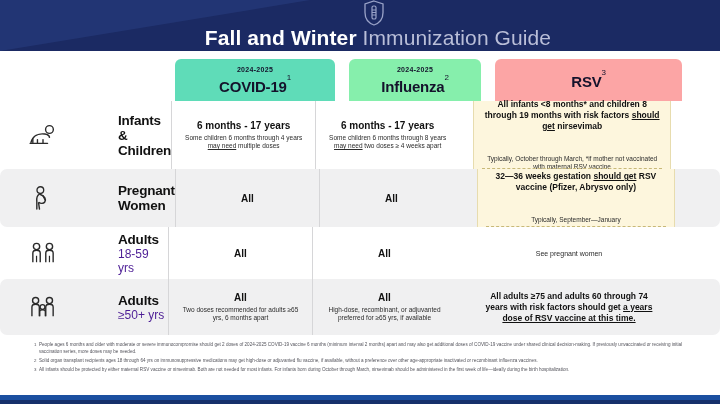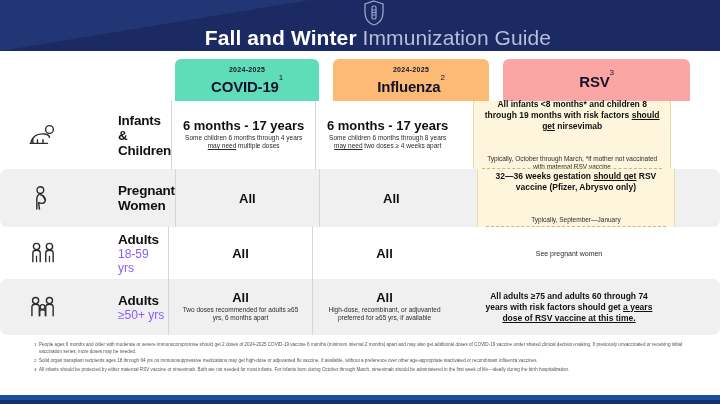--- a/index.html
+++ b/index.html
@@ -66,22 +66,22 @@
     flex: 0 0 auto;
     border-radius: 6px 6px 0 0;
     text-align: center;
     padding: 4px 0 4px 0;
     height: 42px;
     display: flex;
     flex-direction: column;
     justify-content: center;
     margin: 0 7px;
   }
-  .colhead.covid { background: #5fdcb8; width: 144px; }
-  .colhead.flu   { background: #fdba74; width: 156px; }
+  .colhead.covid { background: #5fdcb8; width: 160px; }
+  .colhead.flu   { background: #86efac; width: 132px; }
   .colhead.rsv   { background: #fca5a5; width: 187px; text-align: center; }
   .colhead-year {
     font-size: 7px;
     font-weight: bold;
     color: #14122b;
     letter-spacing: 0.3px;
     line-height: 10px;
   }
   .colhead-name {
     font-size: 15px;
@@ -119,36 +119,36 @@
   .row-title {
     font-size: 13.5px;
     font-weight: bold;
     color: #111111;
     line-height: 15px;
     letter-spacing: -0.2px;
   }
   .row-sub {
     font-size: 12px;
     font-weight: normal;
-    color: #8b5cf6;
+    color: #4c1d95;
     line-height: 14px;
   }
 
   .cell-data {
     flex: 0 0 144px;
     padding: 7px 9px;
     display: flex;
     flex-direction: column;
     justify-content: center;
     align-items: center;
     text-align: center;
     border-left: 1px solid #d6d6d8;
   }
   .cell-main {
-    font-size: 13px;
+    font-size: 10px;
     font-weight: bold;
     color: #111111;
     line-height: 11px;
   }
   .cell-note {
     font-size: 6.5px;
     color: #2b2b2b;
     line-height: 8.5px;
     margin-top: 3px;
   }

